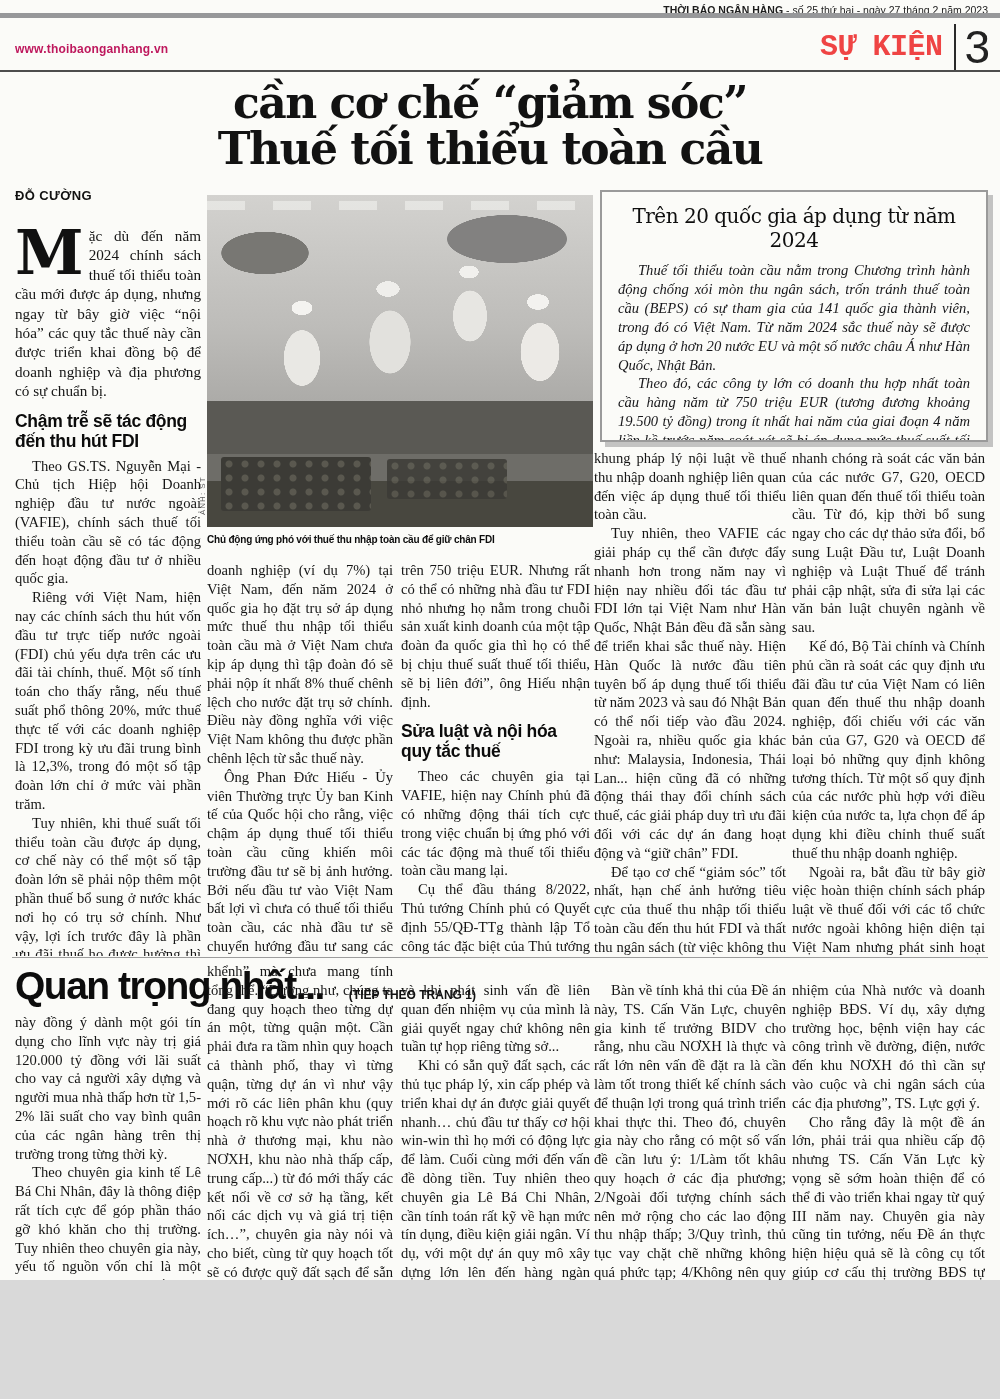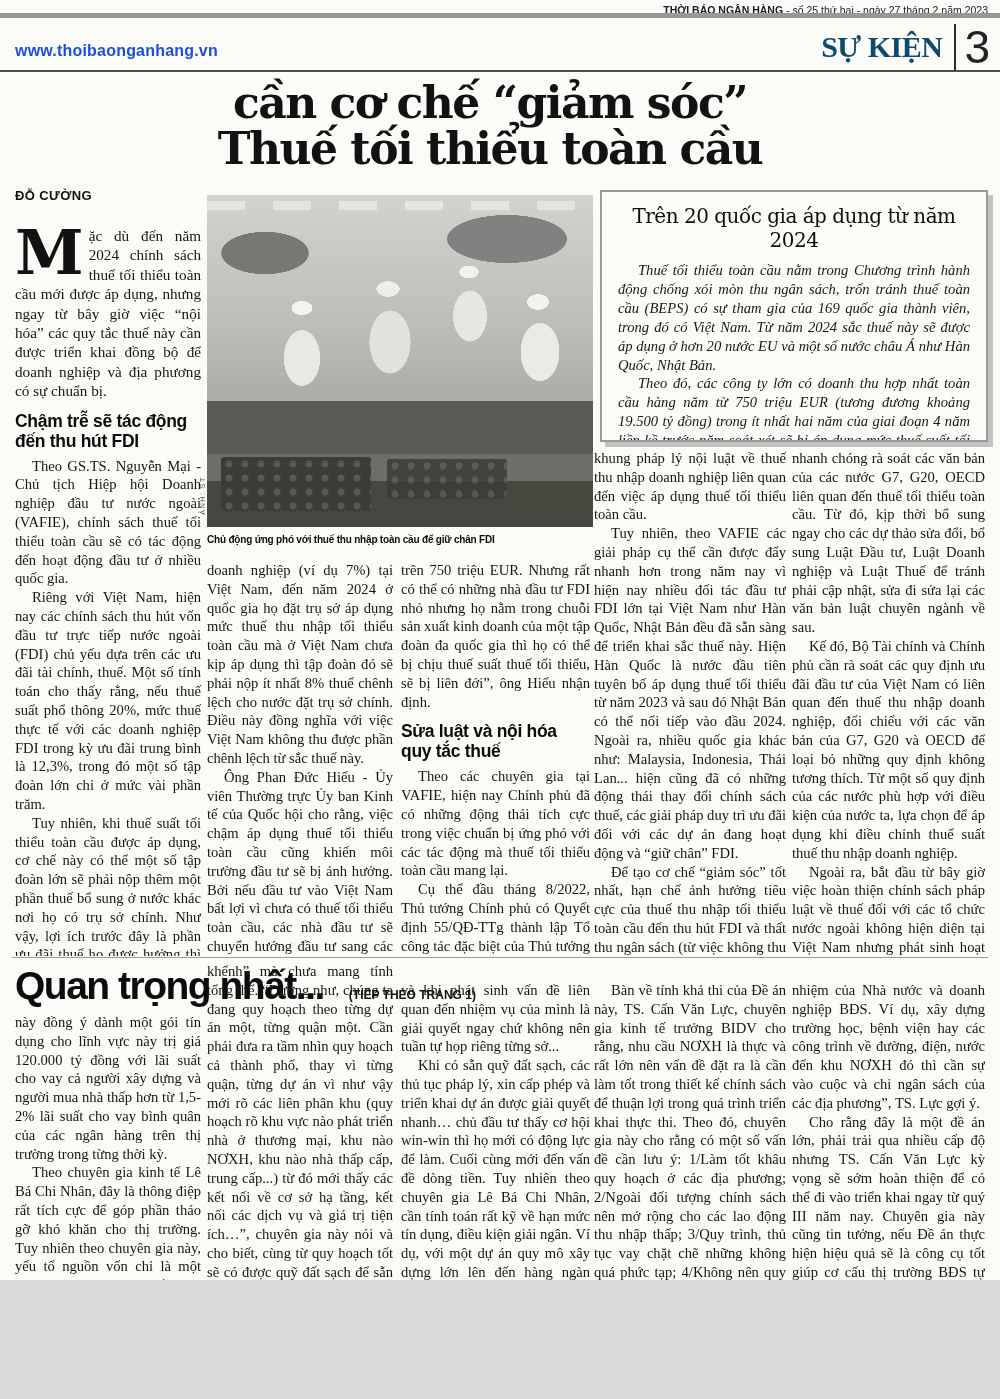--- a/index.html
+++ b/index.html
@@ -5,24 +5,24 @@
   html,body {margin:0; padding:0; background:#d9d9d9;}
   .page {position:relative; width:1000px; height:1280px; margin:0 auto; background:#fbfbf8;
          font-family:"Liberation Serif", serif; color:#151515; overflow:hidden;}
 
   
   .topline {position:absolute; top:4px; right:12px; font-family:"Liberation Sans",sans-serif;
             font-size:10.5px; color:#1c1c1c;}
   .topline .mh {font-weight:bold;}
   .graybar {position:absolute; top:13px; left:0; width:1000px; height:5px; background:#97989a;}
   .site {position:absolute; top:42px; left:15px; font-family:"Liberation Sans",sans-serif;
-         font-weight:bold; font-size:16px; color:#1d4ed8; letter-spacing:.2px;}
+         font-weight:bold; font-size:12px; color:#be185d; letter-spacing:.2px;}
   .section-box {position:absolute; top:24px; right:10px; display:flex; align-items:center;}
-  .section {font-family:Liberation Serif, serif; font-weight:bold; font-size:30px;
-            letter-spacing:-.5px; color:#0c4a6e;}
+  .section {font-family:Liberation Mono, monospace; font-weight:bold; font-size:30px;
+            letter-spacing:-.5px; color:#ef4444;}
   .vline {width:2px; height:46px; background:#2a2a2a; margin:0 8px 0 12px;}
   .pagenum {font-family:"Liberation Sans",sans-serif; font-weight:400; font-size:46px;
             line-height:46px; color:#222;}
   .hrule {position:absolute; top:70px; left:0; width:1000px; height:2px; background:#4d4d4d;}
 
   
   .headline {position:absolute; top:80px; left:140px; width:700px; text-align:center;
              font-family:"DejaVu Serif",serif; font-weight:bold; font-size:44px;
              line-height:1.05; letter-spacing:-1.5px; color:#121212;}
   .byline {position:absolute; top:188px; left:15px; font-family:"Liberation Sans",sans-serif;
@@ -121,21 +121,21 @@
   <div class="photo">
     <div class="ph-lights"></div>
     <div class="ph-tray t1"></div>
     <div class="ph-tray t2"></div>
   </div>
   <div class="photo-credit">ẢNH: ST</div>
   <div class="caption">Chủ động ứng phó với thuế thu nhập toàn cầu để giữ chân FDI</div>
 
   <div class="infobox">
     <div class="infobox-title">Trên 20 quốc gia áp dụng từ năm 2024</div>
-    <p>Thuế tối thiểu toàn cầu nằm trong Chương trình hành động chống xói mòn thu ngân sách, trốn tránh thuế toàn cầu (BEPS) có sự tham gia của 169 quốc gia thành viên, trong đó có Việt Nam. Từ năm 2024 sắc thuế này sẽ được áp dụng ở hơn 20 nước EU và một số nước châu Á như Hàn Quốc, Nhật Bản.</p>
+    <p>Thuế tối thiểu toàn cầu nằm trong Chương trình hành động chống xói mòn thu ngân sách, trốn tránh thuế toàn cầu (BEPS) có sự tham gia của 141 quốc gia thành viên, trong đó có Việt Nam. Từ năm 2024 sắc thuế này sẽ được áp dụng ở hơn 20 nước EU và một số nước châu Á như Hàn Quốc, Nhật Bản.</p>
     <p>Theo đó, các công ty lớn có doanh thu hợp nhất toàn cầu hàng năm từ 750 triệu EUR (tương đương khoảng 19.500 tỷ đồng) trong ít nhất hai năm của giai đoạn 4 năm liền kề trước năm soát xét sẽ bị áp dụng mức thuế suất tối thiểu 15%. Nếu đang chịu mức thuế thấp hơn 15% ở quốc gia mà họ đầu tư, các doanh nghiệp này sẽ phải nộp phần thiếu hụt còn lại so với mức thuế 15% cho quốc gia nơi họ có trụ sở chính.</p>
   </div>
 
   <div class="col" id="col1">
     <p class="noindent lead"><span class="dropcap">M</span><span>ặc dù đến năm 2024 chính sách thuế tối thiểu toàn cầu mới được áp dụng, nhưng ngay từ bây giờ việc “nội hóa” các quy tắc thuế này cần được triển khai đồng bộ để doanh nghiệp và địa phương có sự chuẩn bị.</span></p>
     <h3 class="subhead">Chậm trễ sẽ tác động đến thu hút FDI</h3>
     <p>Theo GS.TS. Nguyễn Mại - Chủ tịch Hiệp hội Doanh nghiệp đầu tư nước ngoài (VAFIE), chính sách thuế tối thiểu toàn cầu sẽ có tác động đến hoạt động đầu tư ở nhiều quốc gia.</p>
     <p>Riêng với Việt Nam, hiện nay các chính sách thu hút vốn đầu tư trực tiếp nước ngoài (FDI) chủ yếu dựa trên các ưu đãi tài chính, thuế. Một số tính toán cho thấy rằng, nếu thuế suất phổ thông 20%, mức thuế thực tế với các doanh nghiệp FDI trong kỳ ưu đãi trung bình là 12,3%, trong đó một số tập đoàn lớn chỉ ở mức vài phần trăm.</p>
     <p>Tuy nhiên, khi thuế suất tối thiểu toàn cầu được áp dụng, cơ chế này có thể một số tập đoàn lớn sẽ phải nộp thêm một phần thuế bổ sung ở nước khác nơi họ có trụ sở chính. Như vậy, lợi ích trước đây là phần ưu đãi thuế họ được hưởng thì nay sẽ không còn nữa hoặc giảm đáng kể.</p>
 

